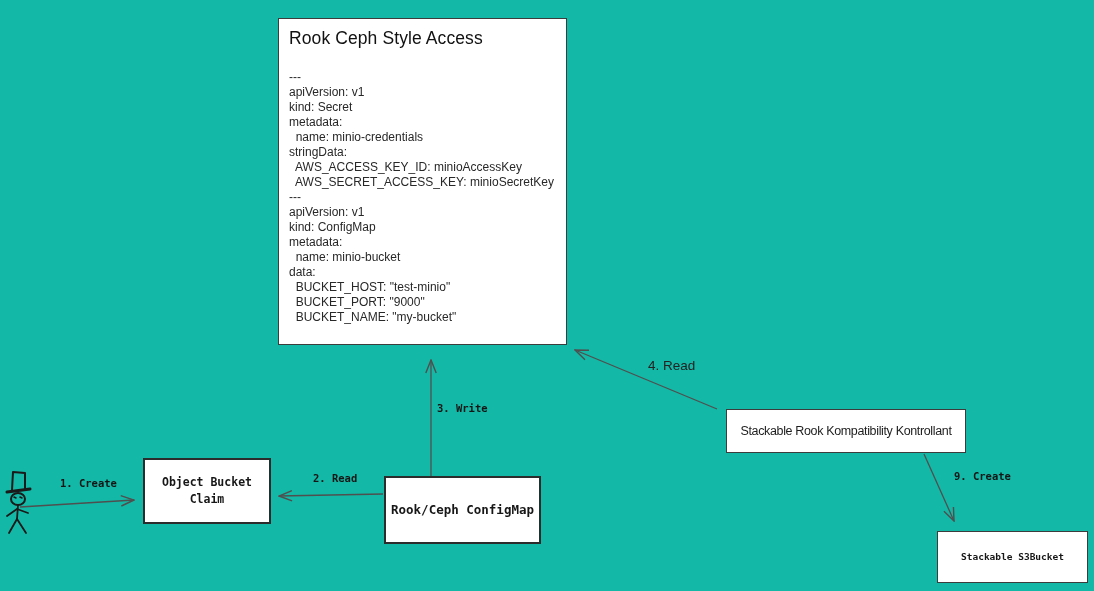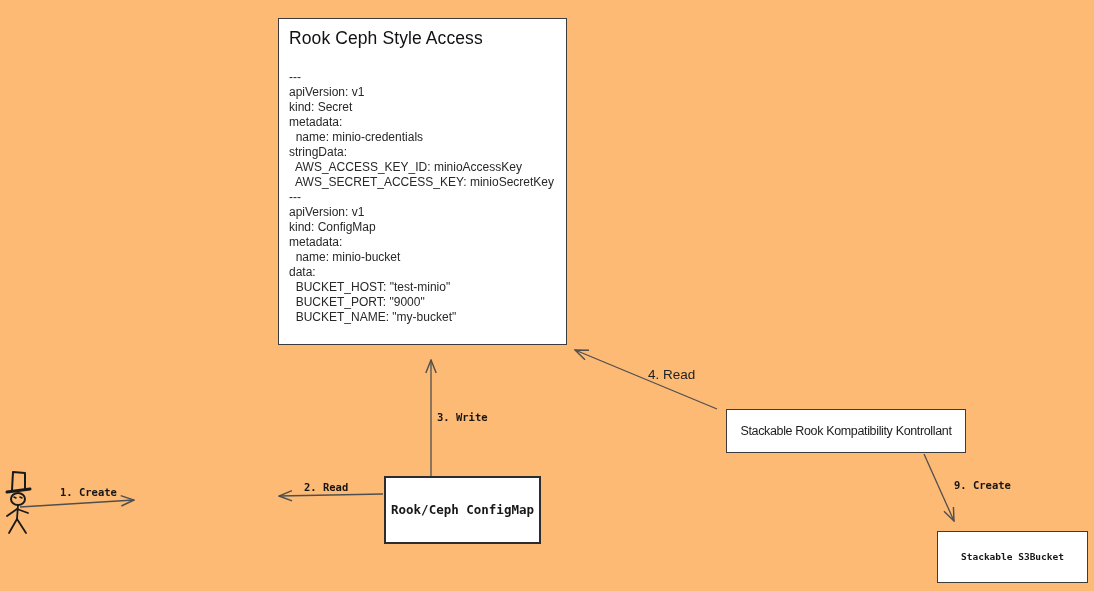--- a/index.html
+++ b/index.html
@@ -1,17 +1,17 @@
 <!DOCTYPE html>
 <html><head>
 <meta charset="utf-8">
 <style>
   html,body { margin:0; padding:0; background:#ffffff; }
   #stage {
-    position:relative; width:1094px; height:591px; background:#fdba74;
+    position:relative; width:1094px; height:591px; background:#14b8a6;
     font-family:"Liberation Sans", sans-serif; overflow:hidden;
   }
   #draw-layer { position:absolute; left:0; top:0; width:1094px; height:591px; }
 
   .box { position:absolute; background:#ffffff; box-sizing:border-box; }
 
   
   #main-box { left:278px; top:18px; width:289px; height:327px; border:1.6px solid #3c3c3c; padding:8px 0 0 10px; }
   #main-box .title { font-size:17.5px; line-height:22px; color:#111; letter-spacing:0.1px; }
   #main-box .yaml  { margin-top:21px; font-size:12px; line-height:15px; color:#282828; white-space:pre; }
@@ -28,24 +28,24 @@
 
   
   #controller-box {
     left:710px; top:409px; width:240px; height:44px; border:1.5px solid #3c3c3c;
     display:flex; align-items:center; justify-content:center;
     font-size:12.5px; letter-spacing:-0.35px; color:#1d1d1d; white-space:nowrap;margin-left:16px;
   }
 
   .arrow-label {
     position:absolute; font-family:"DejaVu Sans Mono", monospace; font-weight:700;
-    font-size:10.5px; color:#151515; white-space:nowrap;margin-top:9px;
+    font-size:10.5px; color:#151515; white-space:nowrap;
   }
   #label-1 { left:60px;  top:477px; }
-  #label-2 { left:304px; top:472px; }
+  #label-2 { left:313px; top:472px; }
   #label-3 { left:437px; top:402px; }
   #label-5 { left:954px; top:470px; }
   #label-4 { left:648px; top:358px; font-family:"Liberation Sans", sans-serif; font-weight:400; font-size:13.5px; color:#222; }
 </style>
 </head>
 <body>
 
 <div id="stage">
 
   <svg id="draw-layer" viewBox="0 0 1094 591" xmlns="http://www.w3.org/2000/svg">
@@ -86,20 +86,24 @@
 apiVersion: v1
 kind: ConfigMap
 metadata:
   name: minio-bucket
 data:
   BUCKET_HOST: "test-minio"
   BUCKET_PORT: "9000"
   BUCKET_NAME: "my-bucket"</div>
   </div>
 
+  <div id="obc-box" class="box mono-box">
+    <span>Object Bucket
+Claim</span>
+  </div>
 
   <div id="operator-box" class="box mono-box">
     <span>Rook/Ceph ConfigMap</span>
   </div>
 
   <div id="controller-box" class="box">
     <span>Stackable Rook Kompatibility Kontrollant</span>
   </div>
 
   <div id="s3-box" class="box mono-box">

